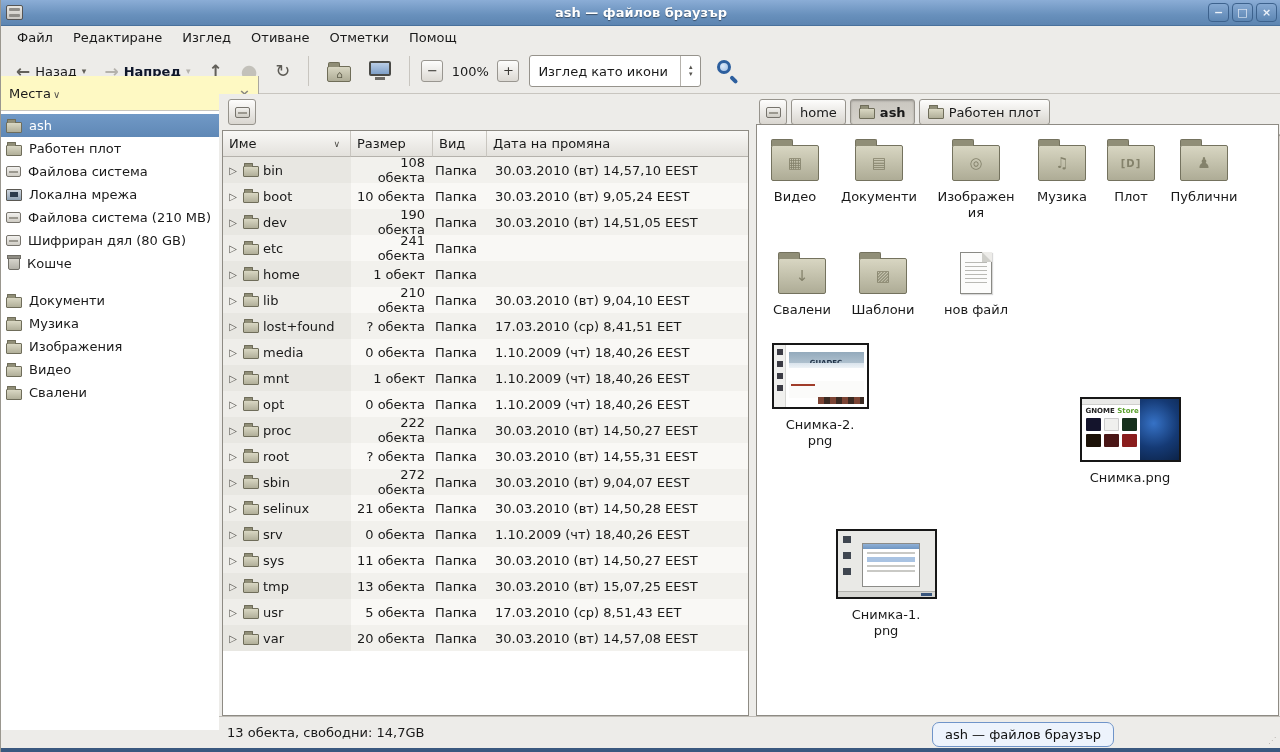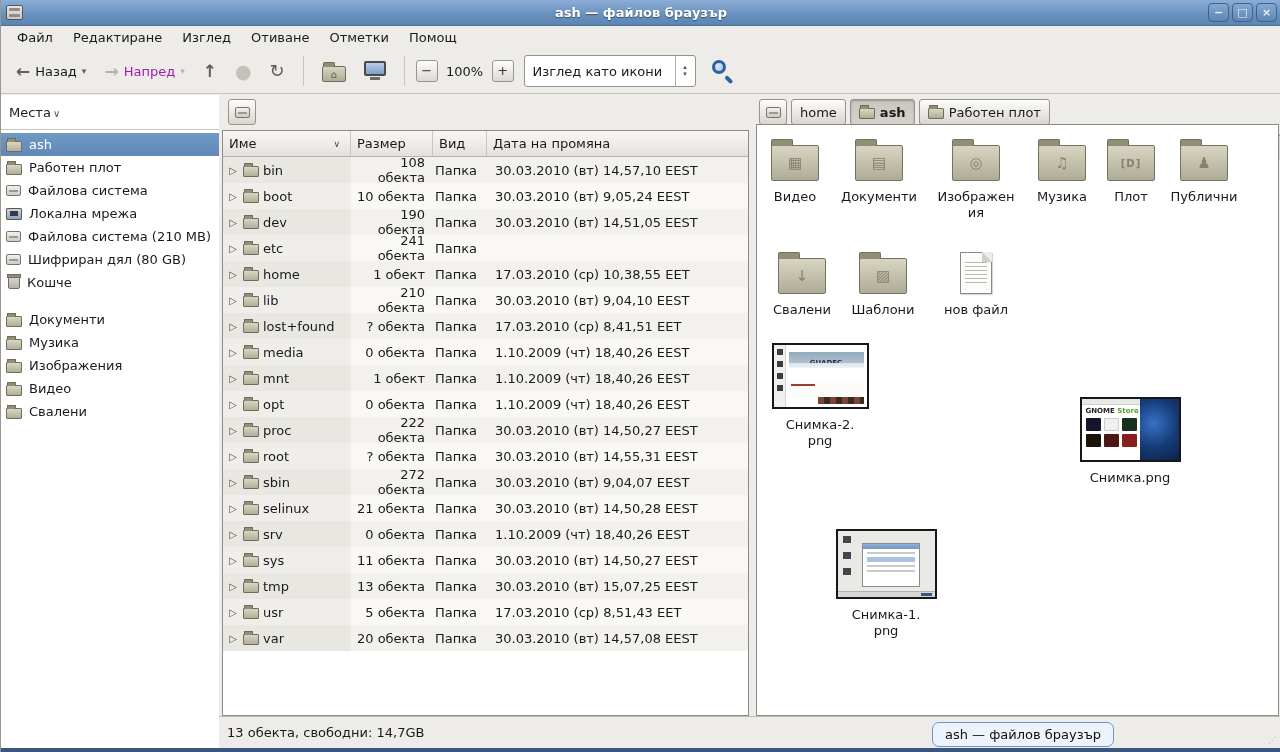--- a/index.html
+++ b/index.html
@@ -27,21 +27,21 @@
   .menubar { position:absolute; left:0; top:26px; width:1280px; height:23px; background:#edece9;
     display:flex; align-items:center; padding-left:6px; }
   .menu-item { padding:2px 10px; }
 
   
   .toolbar { position:absolute; left:0; top:49px; width:1280px; height:45px; background:#edece9;
     border-bottom:1px solid #c8c5bf; display:flex; align-items:center; padding:0 8px; gap:4px; }
   .tbtn { display:flex; align-items:center; gap:5px; padding:5px 7px; border-radius:3px; }
   .t-arrow { font-size:17px; font-weight:bold; color:#62605a; line-height:16px; }
   .t-arrow.dis { color:#b4b2ac; }
-  .t-label { color:#1a1a1a; } .t-label.dis { color:#a21caf; }
+  .t-label { color:#1a1a1a; } .t-label.dis { color:#0f172a;font-weight:bold; }
   .t-chev { font-size:9px; color:#62605a; } .t-chev.dis { color:#b4b2ac; }
   .tsep { width:1px; height:30px; background:#c8c5bf; margin:0 7px; }
   .stop-glyph { font-size:19px; color:#c3c1ba; line-height:18px; }
   .reload-glyph { font-size:18px; color:#5d5b55; line-height:18px; }
   .tb-folder { width:24px; height:16px; background:linear-gradient(#d8d6c2,#aeac96);
     border:1px solid #6f6d58; border-radius:2px; position:relative; margin-top:5px;
     text-align:center; font-size:10px; color:#5d5b49; line-height:15px; }
   .tb-folder::before { content:""; position:absolute; top:-5px; left:0; width:10px; height:4px;
     background:#8f8d76; border:1px solid #6f6d58; border-bottom:none; border-radius:2px 2px 0 0; }
   .tb-comp { width:22px; height:15px; border:2px solid #4a4a46; border-radius:2px;
@@ -57,21 +57,21 @@
   .combo-label { flex:1; padding-left:8px; }
   .combo-spin { width:20px; height:100%; border-left:1px solid #b5b2ac; display:flex; flex-direction:column;
     align-items:center; justify-content:center; font-size:7px; color:#55534e; line-height:7px; }
   .search-btn { margin-left:10px; position:relative; width:26px; height:26px; }
   .search-btn .lens { position:absolute; left:2px; top:2px; width:14px; height:14px; border:3px solid #2d5f9e;
     border-radius:50%; background:radial-gradient(circle at 35% 35%, #dce9f8, #9dbde4); }
   .search-btn .handle { position:absolute; left:17px; top:17px; width:9px; height:4px; background:#2d5f9e;
     border-radius:2px; transform:rotate(45deg); transform-origin:0 0; }
 
   
-  .sidebar { position:absolute; left:0; top:95px; width:258px; height:654px; background:#ffffff;
+  .sidebar { position:absolute; left:0; top:76px; width:258px; height:654px; background:#fef9c3;
     border-right:1px solid #a9a69f; }
   .side-header { height:35px; display:flex; align-items:center; padding:0 8px; border-bottom:1px solid #c8c5bf; }
   .side-header .hdr-label { margin-right:2px; }
   .side-header .hdr-chev { font-size:10px; color:#55534e; margin-top:2px; }
   .side-header .hdr-close { margin-left:auto; color:#8a8881; font-size:13px; font-weight:bold; }
   .side-list { background:#fff; height:619px; border-top:1px solid #fff; padding-top:2px; }
   .side-item { height:23px; display:flex; align-items:center; gap:7px; padding-left:5px; }
   .side-item.selected { background:linear-gradient(#7199c6,#5f88b6); color:#fff; }
   .side-gap { height:14px; }
   .mi { width:16px; height:11px; background:linear-gradient(#d9d7c3,#b1af99); border:1px solid #6f6d5a;
@@ -375,21 +375,20 @@
             <div class="c-kind">Папка</div>
           </div>
           <div class="tree-row row-a">
             <div class="c-name">
               <span class="expander">▷</span>
               <span class="mi"></span>
               <span>home</span>
             </div>
             <div class="c-size">1 обект</div>
             <div class="c-kind">Папка</div>
-            <div class="c-date">17.03.2010 (ср) 10,38,55 EET</div>
           </div>
           <div class="tree-row row-b">
             <div class="c-name">
               <span class="expander">▷</span>
               <span class="mi"></span>
               <span>lib</span>
             </div>
             <div class="c-size">210 обекта</div>
             <div class="c-kind">Папка</div>
             <div class="c-date">30.03.2010 (вт)  9,04,10 EEST</div>

